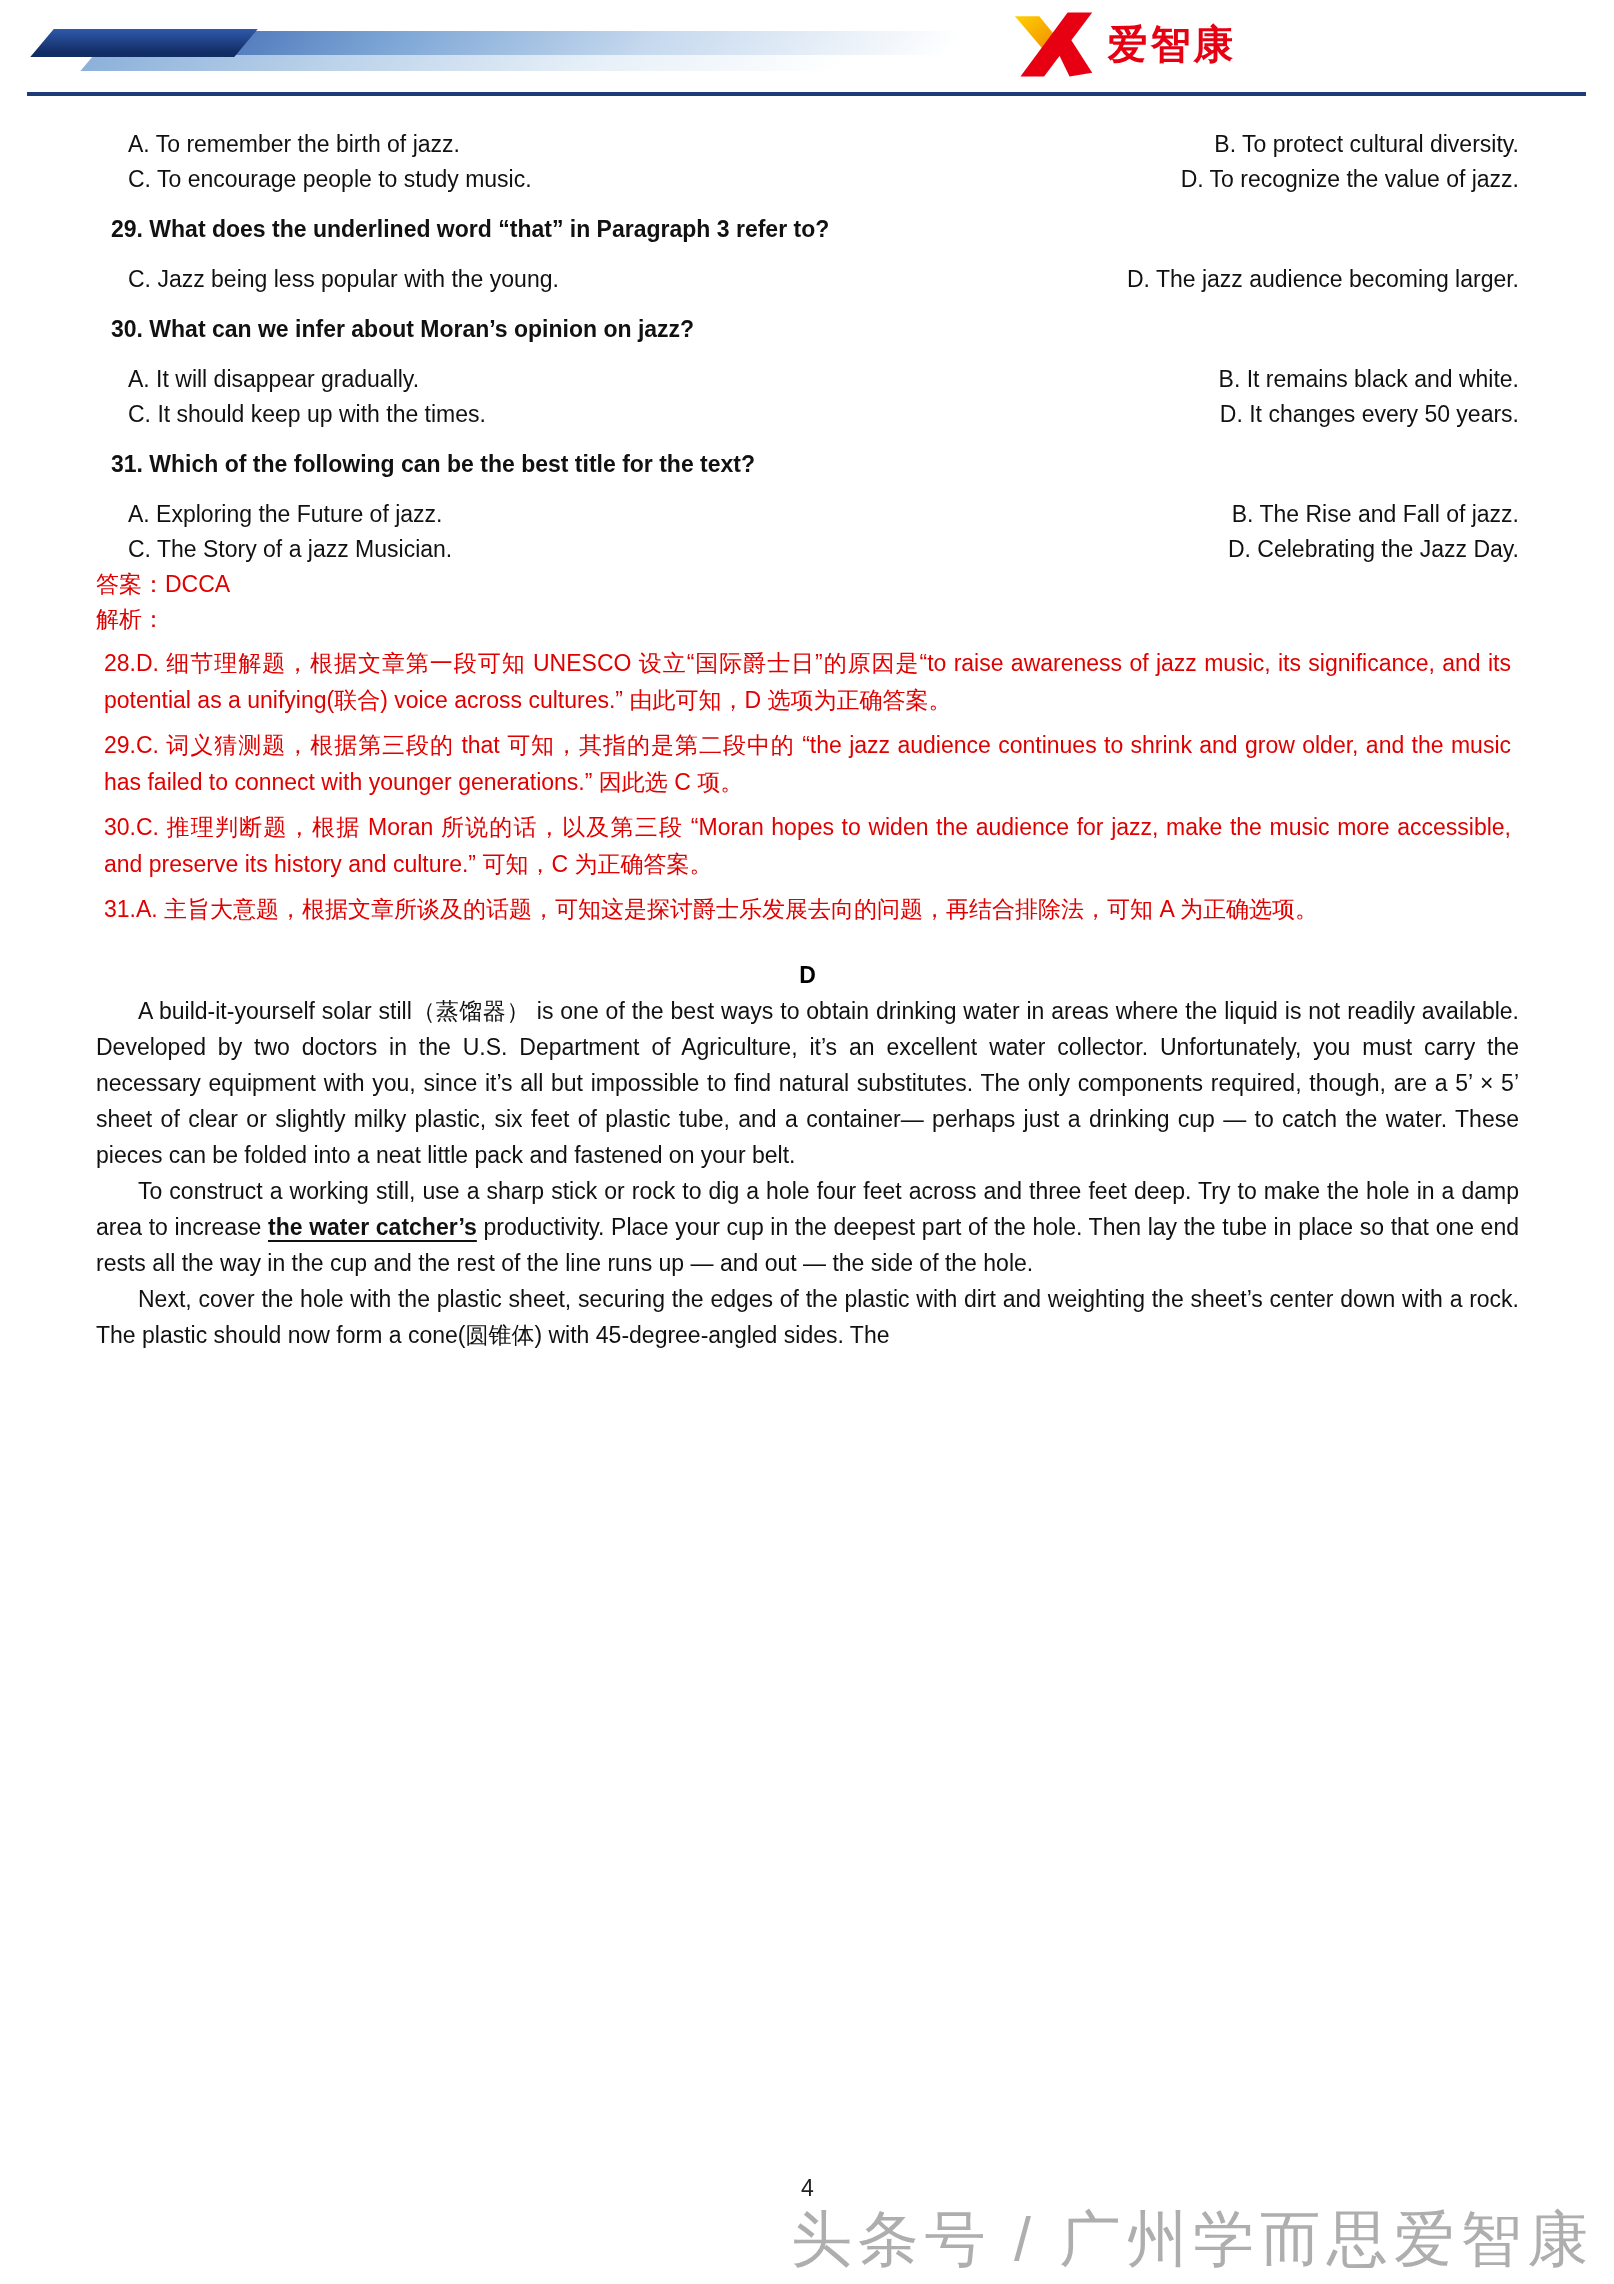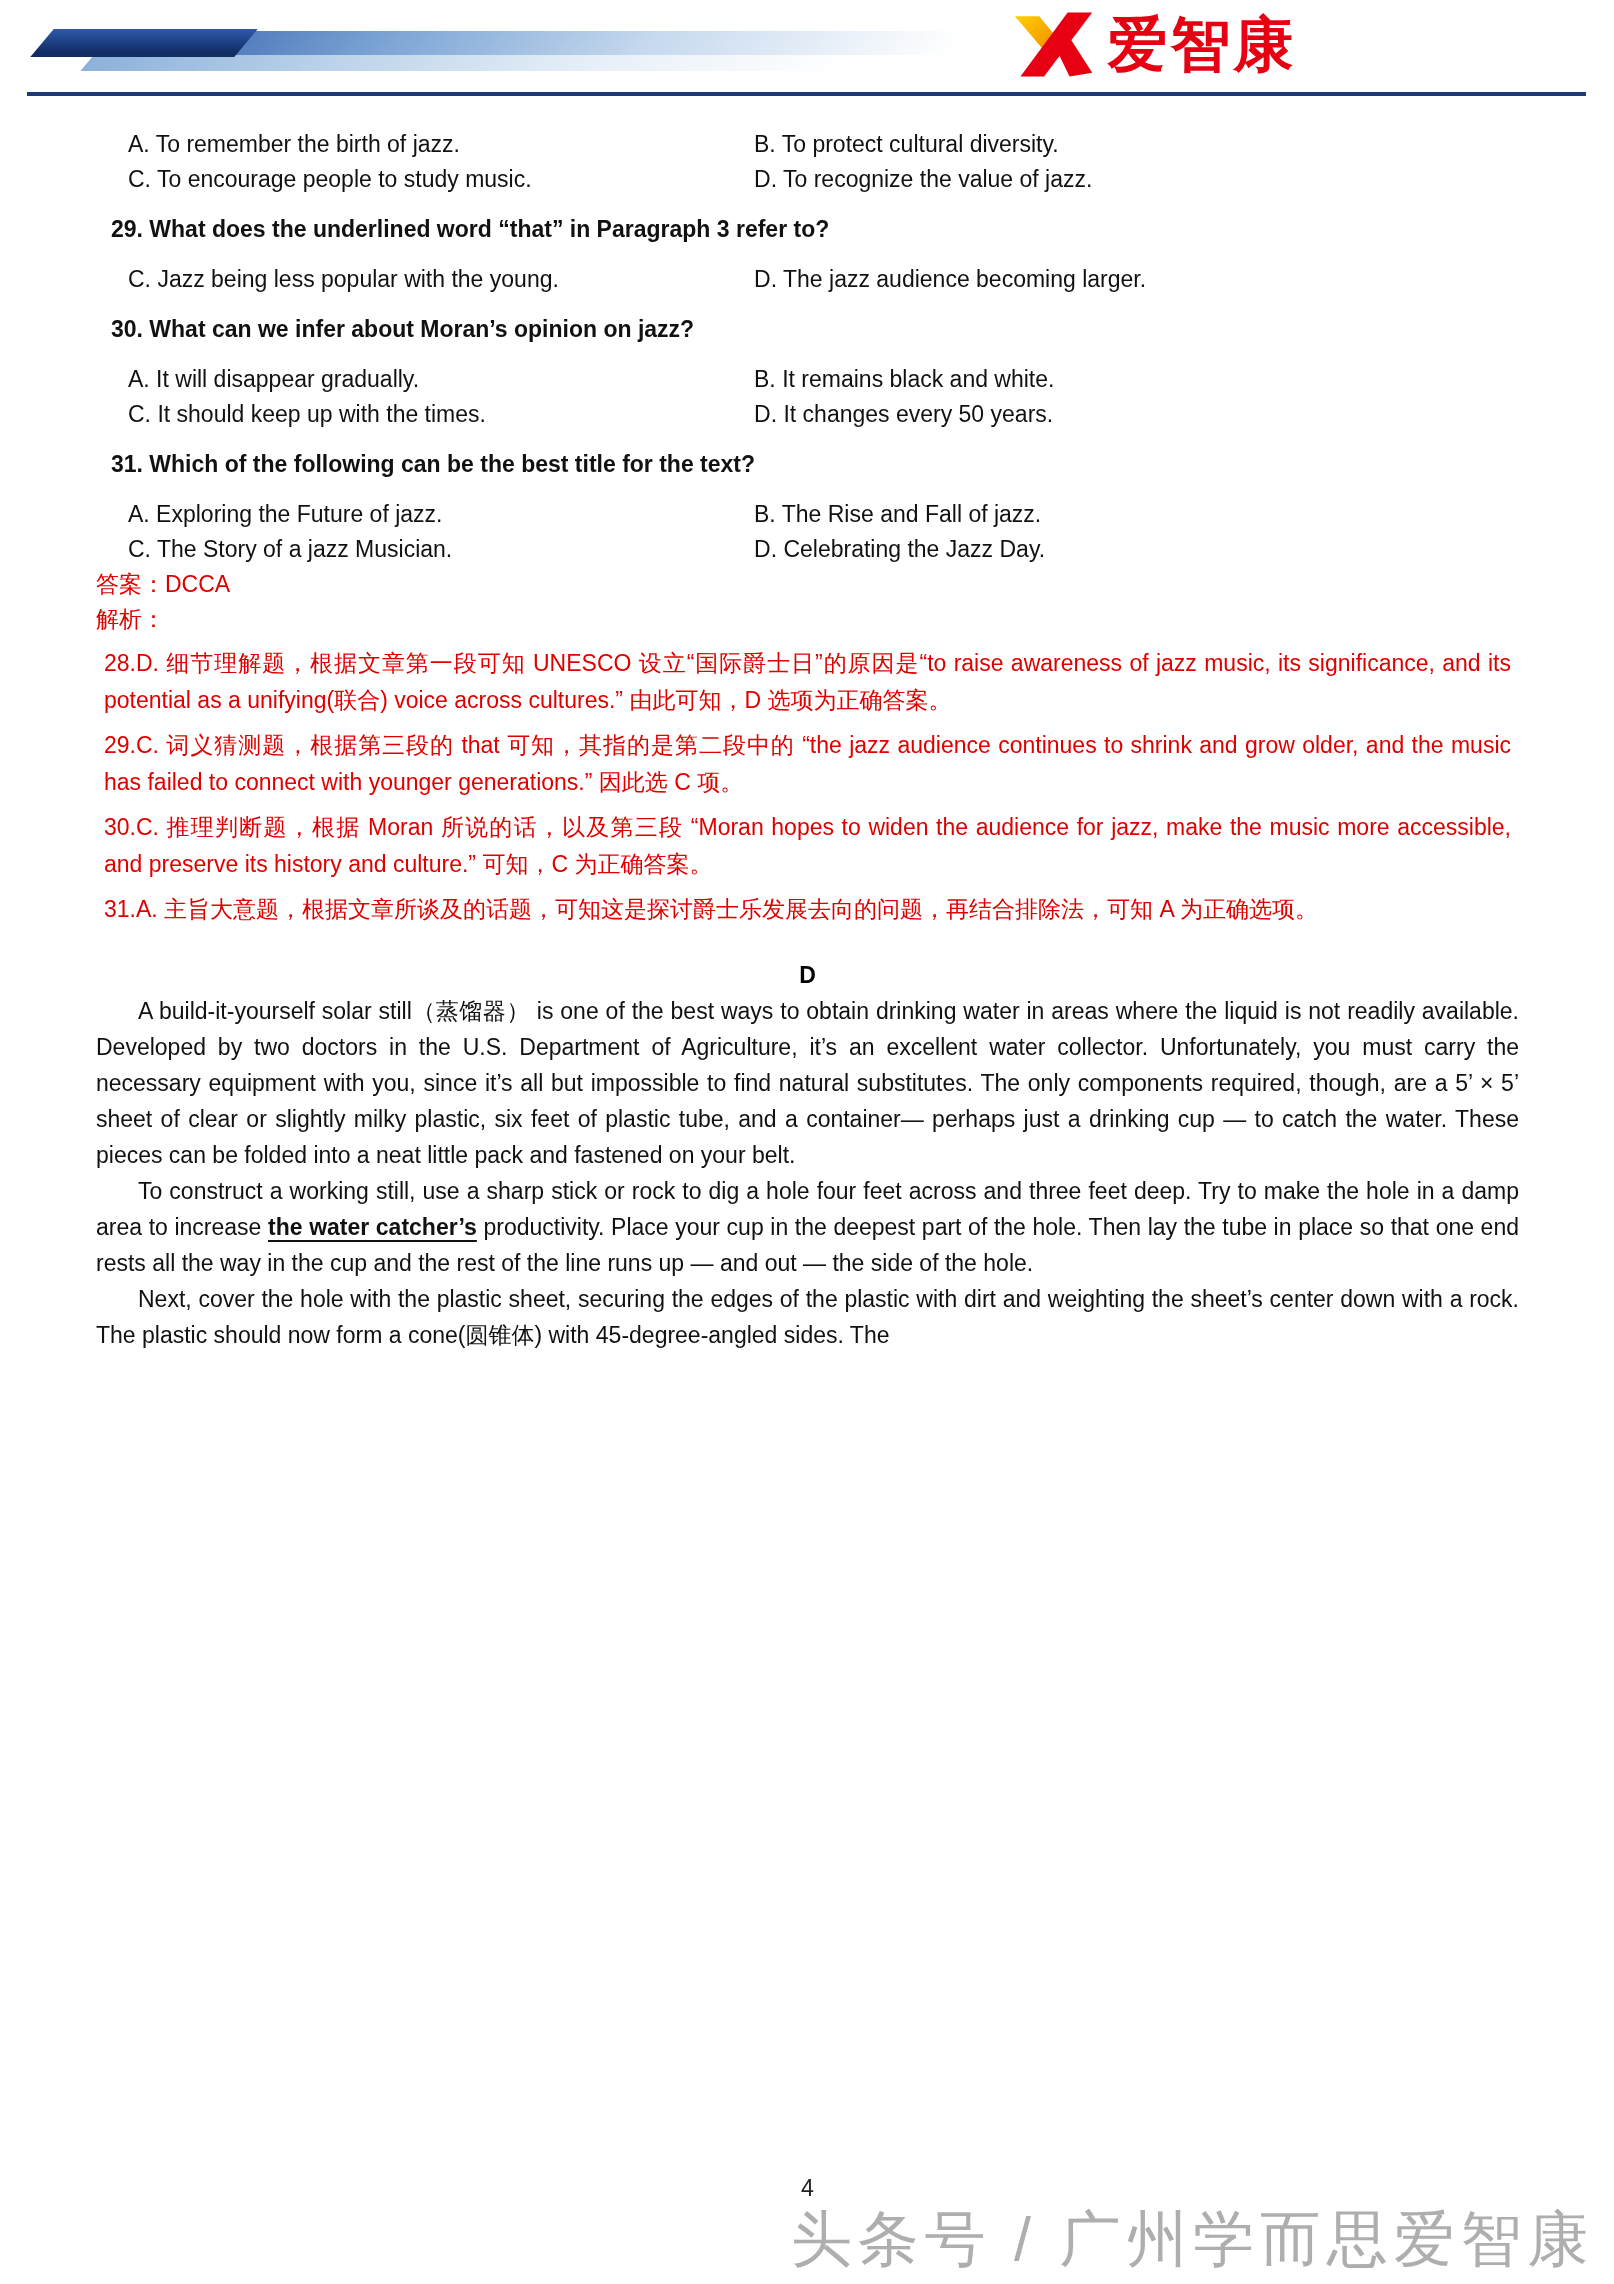--- a/index.html
+++ b/index.html
@@ -13,28 +13,28 @@
   .ribbon{position:absolute;top:29px;left:29px;width:999px;height:50px;}
   .ribbon-layer1{position:absolute;top:1.9px;left:125px;width:855px;height:24px;transform:skewX(-40deg);
     background:linear-gradient(90deg,#3c67b0 0%,#7ea7d6 28%,#c6d9ee 58%,rgba(244,248,252,0) 94%);}
   .ribbon-layer2{position:absolute;top:26px;left:58px;width:826px;height:16.3px;transform:skewX(-40deg);
     background:linear-gradient(90deg,#8db1da 0%,#bcd3ea 30%,#e7f0f8 62%,rgba(255,255,255,0) 92%);}
   .ribbon-dark{position:absolute;top:0;left:13.4px;width:204px;height:28px;transform:skewX(-40deg);
     background:linear-gradient(180deg,#2e59aa 0%,#122c64 85%);}
 
   .logo{position:absolute;top:5.8px;left:1011px;display:flex;align-items:center;gap:11.5px;}
   .logo-icon{width:85px;height:77px;display:block;}
-  .logo-text{font-size:60px;font-weight:700;color:#e60012;letter-spacing:2.9px;line-height:77px;}
+  .logo-text{font-size:40px;font-weight:700;color:#e60012;letter-spacing:2.9px;line-height:77px;}
 
   
   .content{position:absolute;top:127px;left:96px;right:96px;font-size:23px;line-height:35px;}
   .stem{margin:15px;font-weight:bold;}
   .option-row{display:flex;padding-left:32px;gap:14px;}
   .opt-left{flex:0 0 44%;}
-  .opt-right{flex:1;}
+  .opt-right{flex:1;text-align:right;}
 
   .answer-line{margin:0;}
   .red{color:#e00000;}
   .answer-val{}
 
   .explain p{color:#e00000;line-height:37px;text-align:justify;margin:8px;}
 
   .passage p{margin:0;text-align:justify;text-indent:42px;line-height:36px;}
   .passage .section-label{text-align:center;font-weight:700;margin:29px 0 0;text-indent:0;color:#000;}
   .underline-bold{font-weight:700;text-decoration:underline;text-underline-offset:4.8px;}

